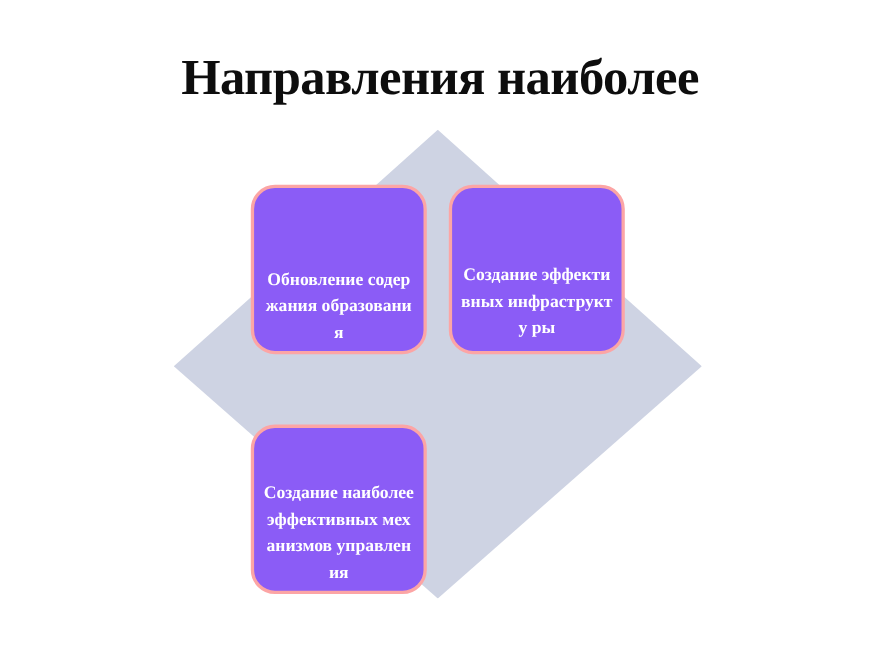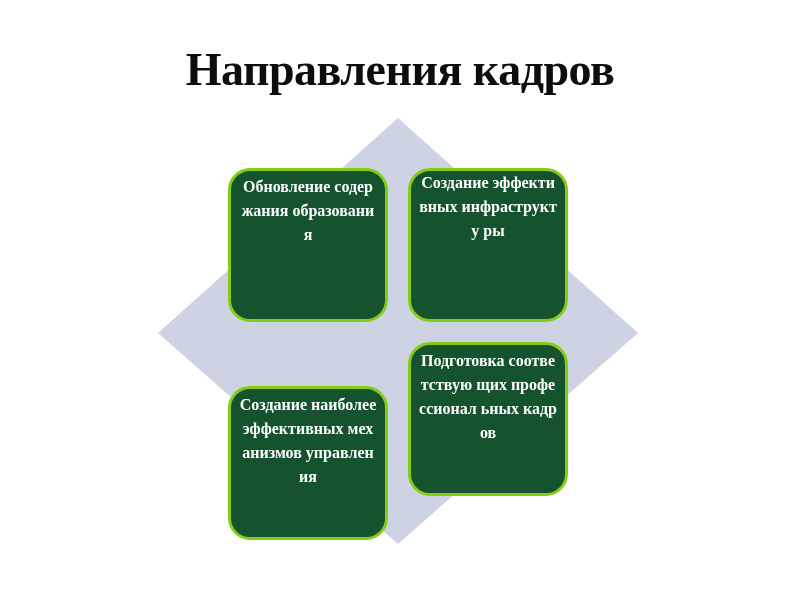--- a/index.html
+++ b/index.html
@@ -60,25 +60,25 @@
     top: 0;
     width: 480px;
     height: 426px;
   }
 
   .quad-box {
     position: absolute;
     width: 160px;
     height: 154px;
     box-sizing: border-box;
-    background: #14532d;
-    border: 3px solid #84cc16;
+    background: #8b5cf6;
+    border: 3px solid #fca5a5;
     border-radius: 22px;
     display: flex;
-    align-items: flex-start;
+    align-items: flex-end;
     justify-content: center;
     padding: 4px 8px;
   }
 
   .quad-box.tl { left: 70px;  top: 50px;  }
   .quad-box.tr { left: 250px; top: 50px;  }
   .quad-box.bl { left: 70px;  top: 224px; margin-top: 44px; }
   .quad-box.br { left: 250px; top: 224px; }
 
   .quad-text {
@@ -96,21 +96,21 @@
 
   
   .quad-box.tr .quad-text { transform: translateY(-4px); }
   .quad-box.tl .quad-text { transform: translateY(0px); }
 </style>
 </head>
 <body>
 
 <div id="slide">
 
-  <div id="slide-title">Направления кадров</div>
+  <div id="slide-title">Направления наиболее</div>
 
   <div id="diagram">
 
     <svg id="diamond-backdrop" viewBox="0 0 480 426" xmlns="http://www.w3.org/2000/svg">
       <polygon points="240,0 480,215 240,426 0,215" fill="#CED3E3"></polygon>
     </svg>
 
     <div class="quad-grid">
 
       <div class="quad-box tl">
@@ -118,19 +118,16 @@
       </div>
 
       <div class="quad-box tr">
         <span class="quad-text">Создание эффективных инфраструкту ры</span>
       </div>
 
       <div class="quad-box bl">
         <span class="quad-text">Создание наиболее эффективных механизмов управления</span>
       </div>
 
-      <div class="quad-box br">
-        <span class="quad-text">Подготовка соответствую щих профессионал ьных кадров</span>
-      </div>
 
     </div>
   </div>
 </div>
 
 </body></html>

